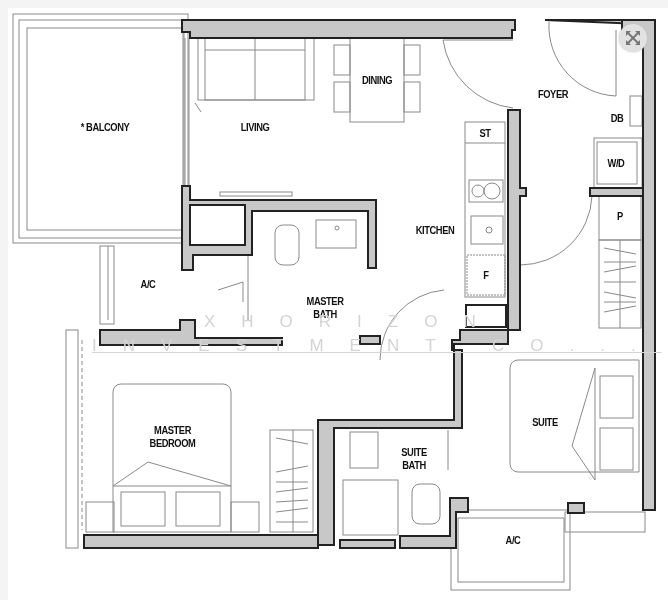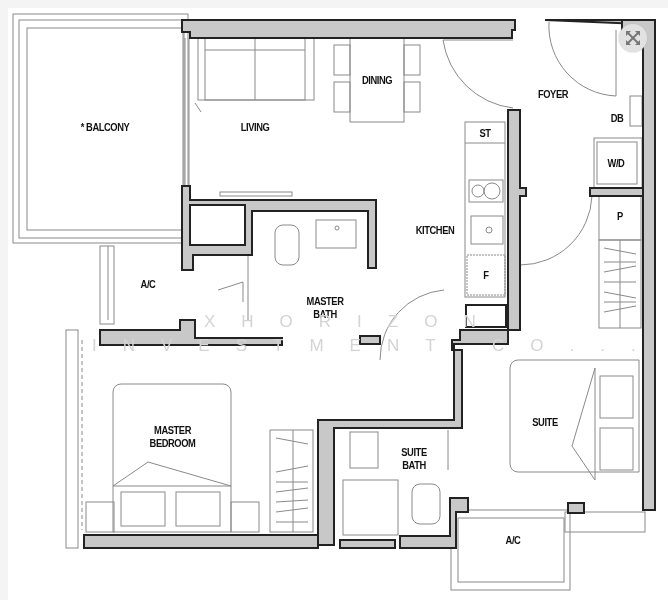--- a/index.html
+++ b/index.html
@@ -143,21 +143,21 @@
   <span>BEDROOM</span>
 </div>
 <div class="lbl" style="left:520px;top:416px;width:50px;">SUITE</div>
 <div class="lbl" style="left:392px;top:446px;width:44px;">
   <span>SUITE</span><br>
   <span>BATH</span>
 </div>
 <div class="lbl" style="left:495px;top:534px;width:36px;">A/C</div>
 
 <div class="wm" style="left:204px;top:312px;">XHORIZON</div>
-<div class="wm" style="left:92px;top:336px;">INVESTMENT CO...</div>
+<div class="wm" style="left:92px;top:336px;text-decoration:underline;">INVESTMENT CO...</div>
 
 <div class="expand">
   <svg width="16" height="16" viewBox="0 0 16 16">
     <g stroke="#777" stroke-width="2" fill="none" stroke-linecap="round">
       <line x1="3" y1="3" x2="13" y2="13"></line>
       <line x1="13" y1="3" x2="3" y2="13"></line>
     </g>
     <g fill="#777">
       <polygon points="1,1 6,1 1,6"></polygon>
       <polygon points="15,1 10,1 15,6"></polygon>

